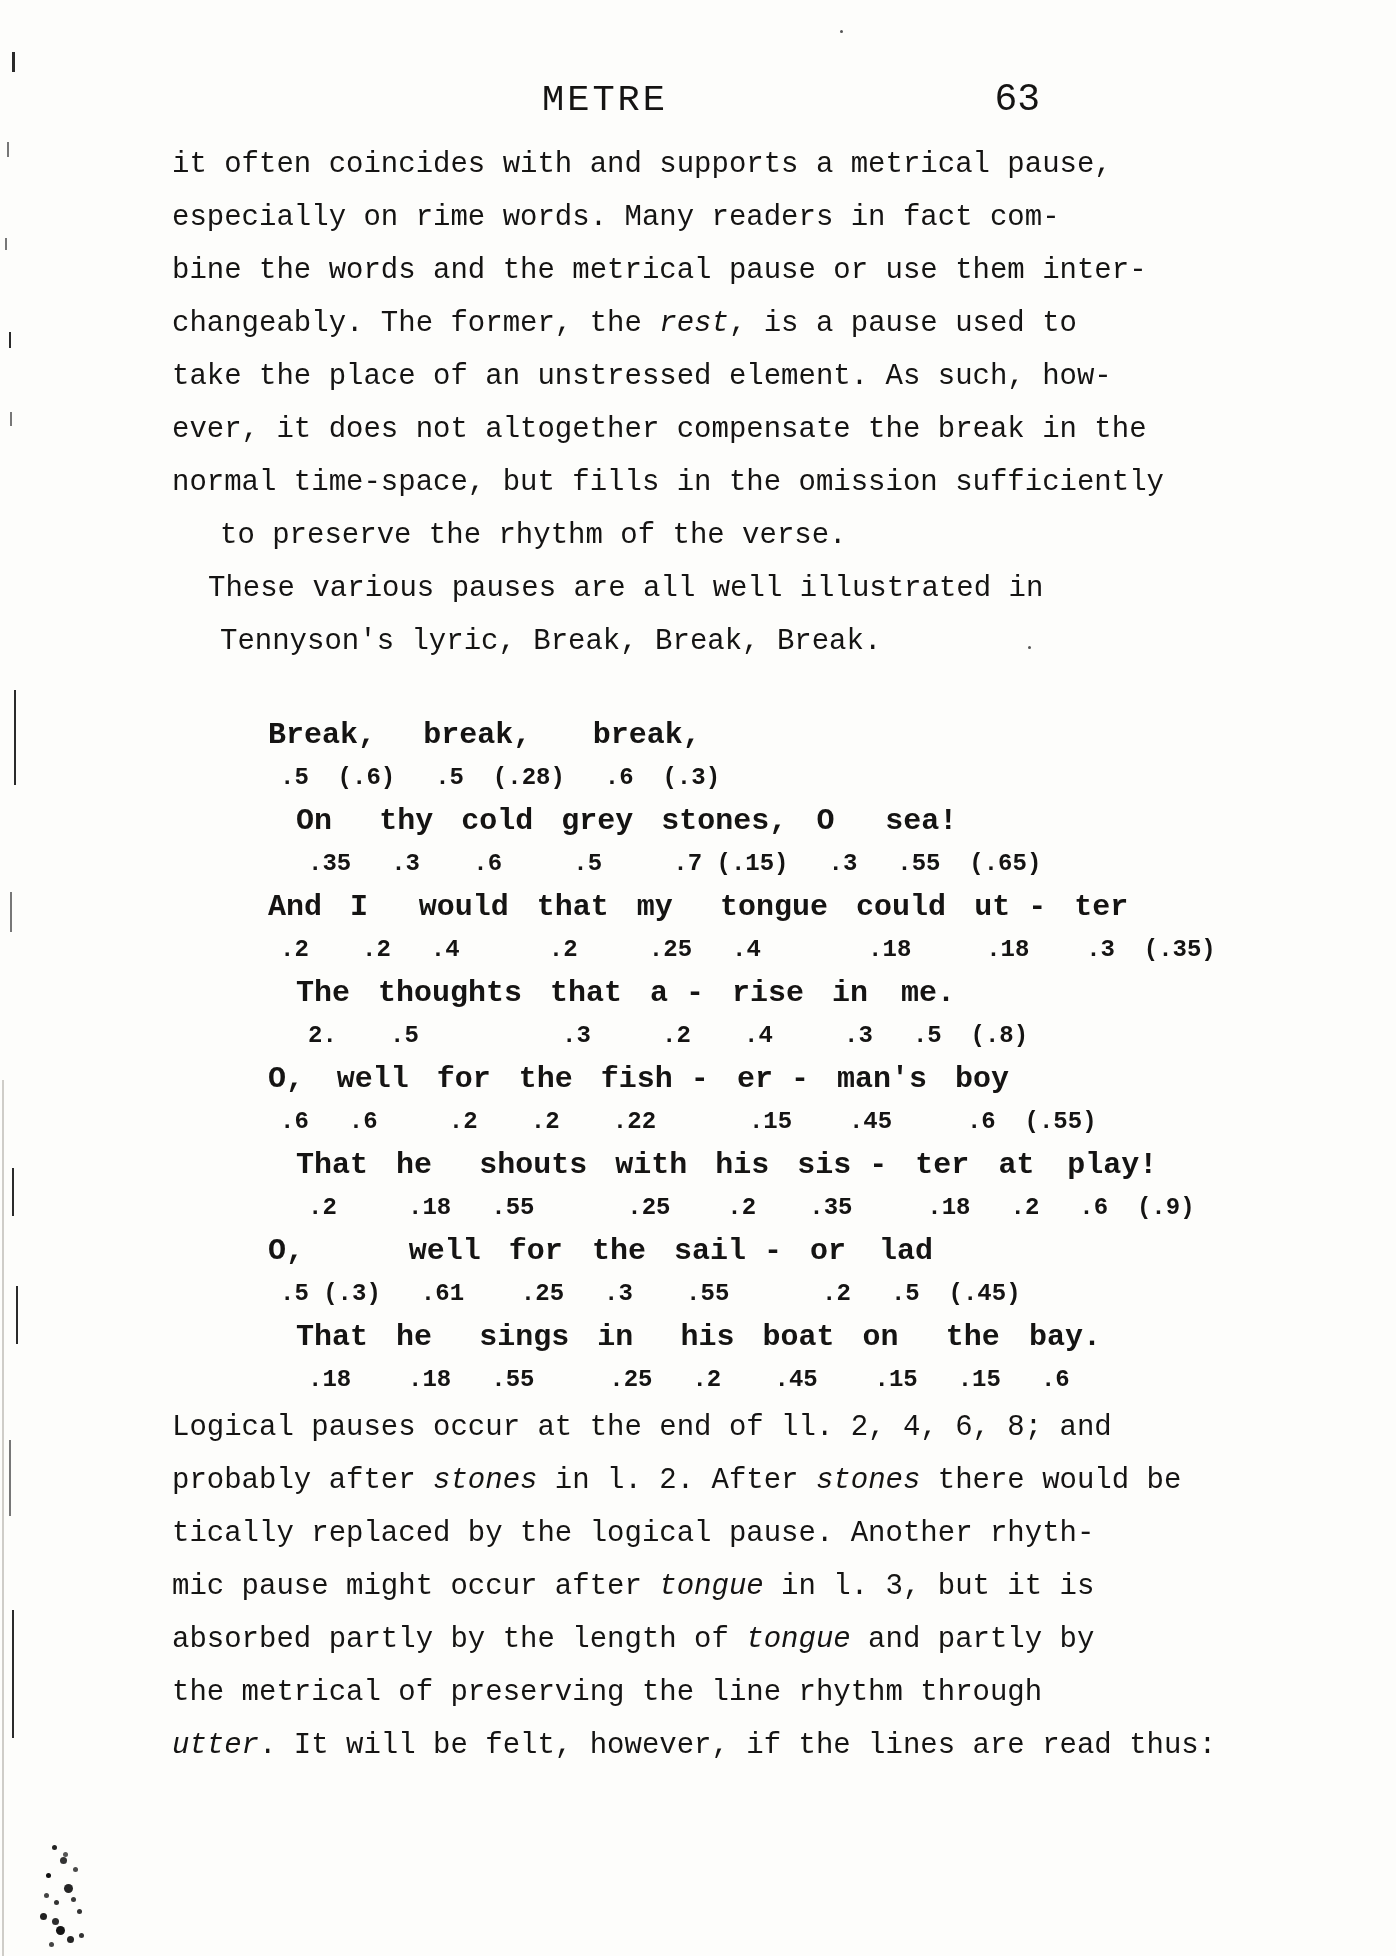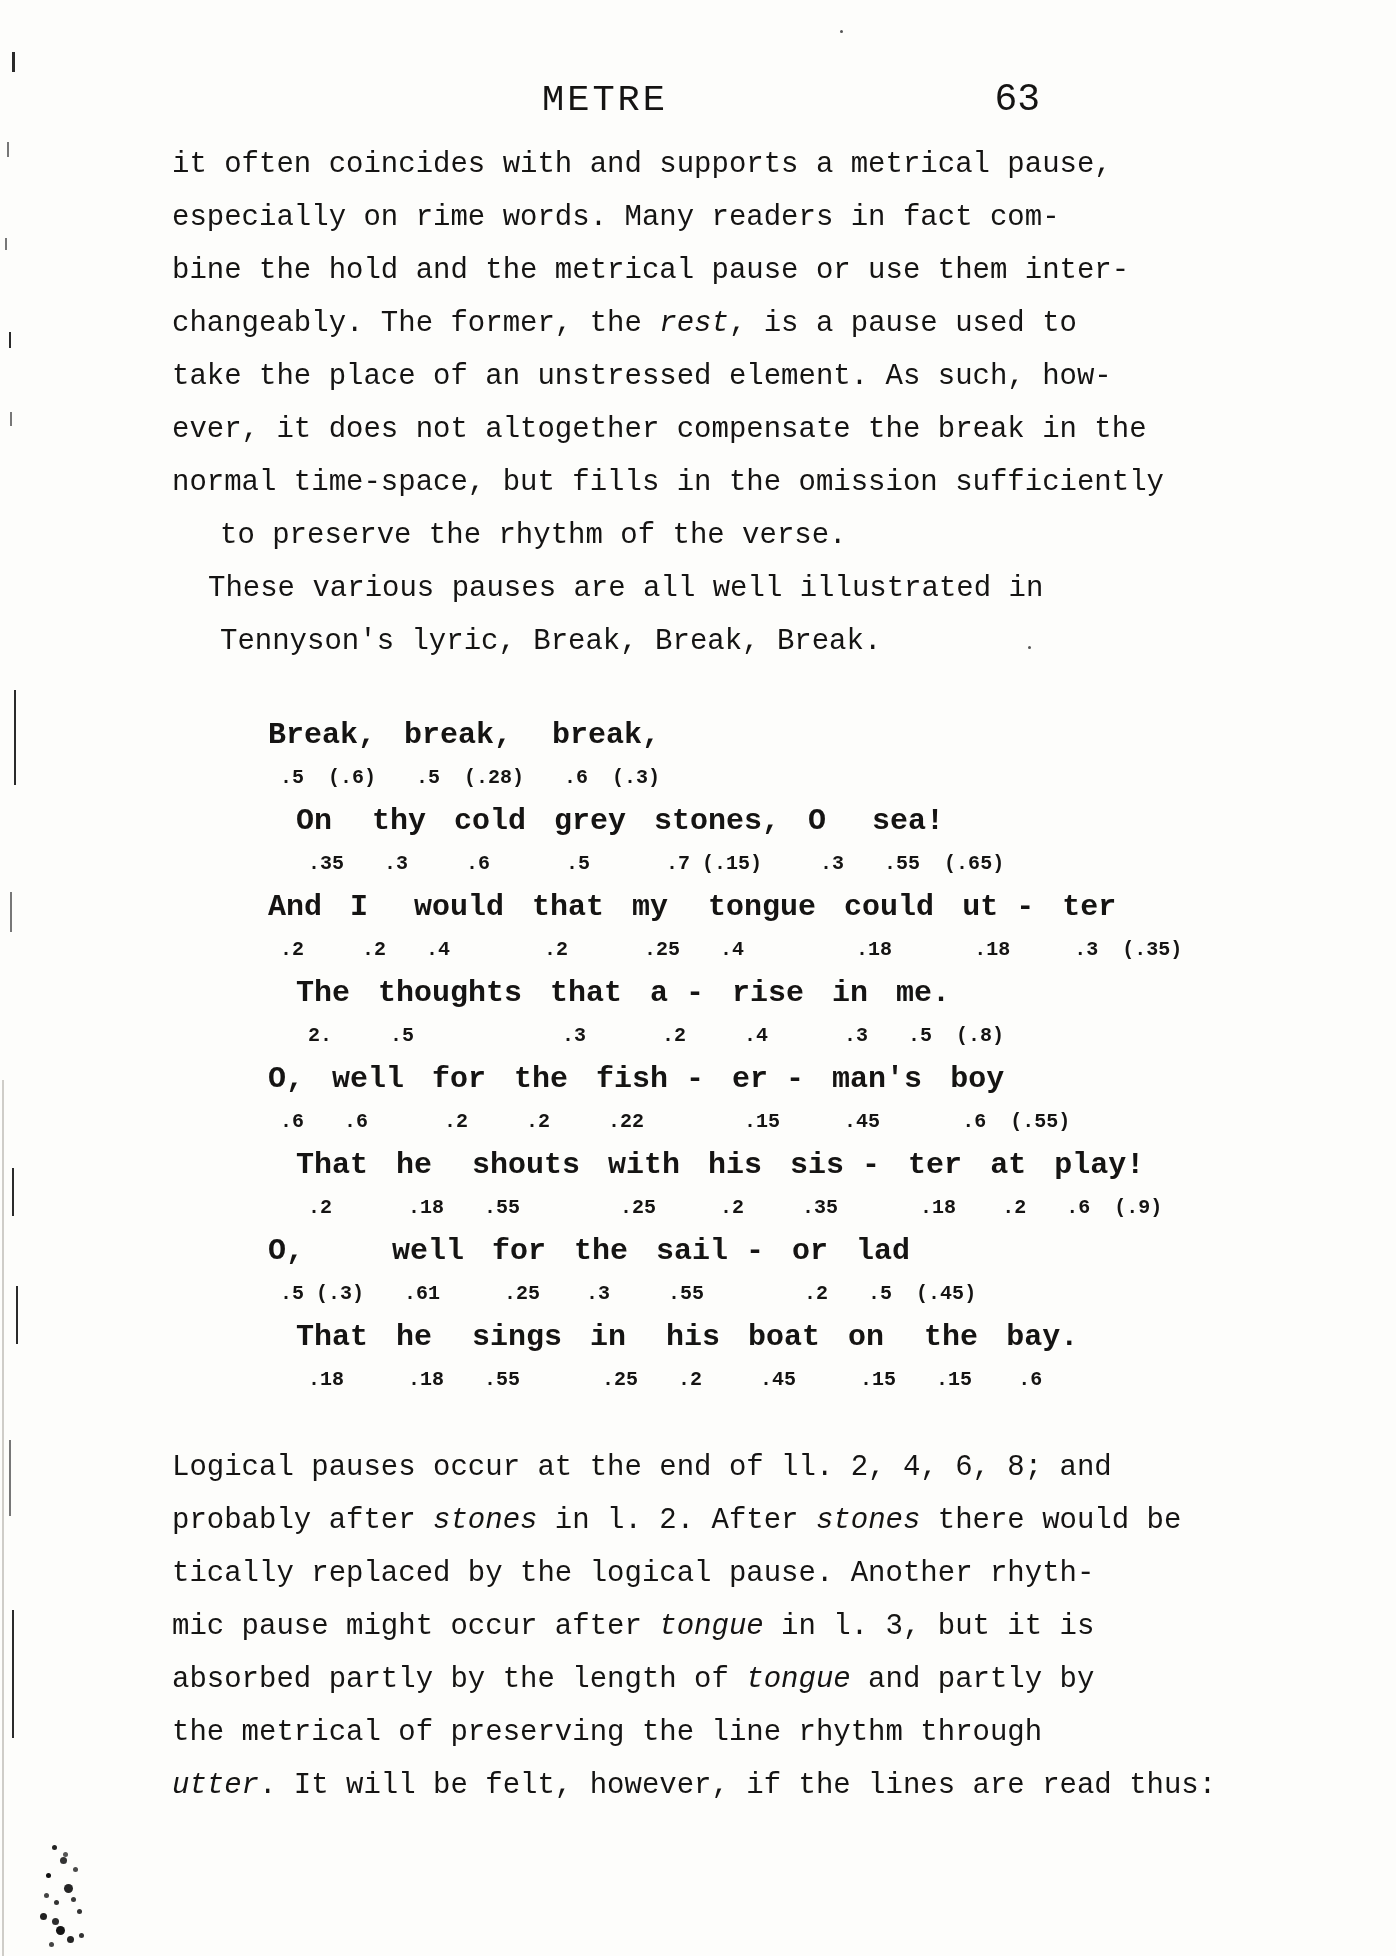--- a/index.html
+++ b/index.html
@@ -34,33 +34,33 @@
   .para { font-size:29px; }
   .tline {
     line-height:53px; height:53px;
     text-align:justify; text-align-last:justify;
     white-space:nowrap;
   }
   .tline-end { text-align-last:left;margin-left:48px; }
   .tline-indent { text-indent:36px; }
   .para em { font-style:italic; }
   
-  .poem { margin-top:45px; margin-bottom:40px; }
+  .poem { margin-top:45px; }
   .vline { white-space:nowrap; }
   .vline.indent0 { margin-left:96px; }
   .vline.indent1 { margin-left:124px; }
   .cell { display:inline-block; vertical-align:top; padding-right:28px; }
   .cell .w {
     display:block;
     font-size:30px; font-weight:bold;
     line-height:44px; white-space:pre;
   }
   .cell .n {
     display:block;
-    font-size:20px; font-weight:bold;
+    font-size:24px; font-weight:bold;
     line-height:42px; white-space:pre;
     padding-left:12px;
   }
   .closing { margin-top:0; }
   
   .art { position:absolute; background:#2a2a2a; }
   .art.light { background:#777; }
   .edgeline { position:absolute; left:2px; top:1080px; width:2px; height:876px; background:#cfcdc8; }
   .speckle {
     position:absolute; left:52px; top:1845px;
@@ -82,21 +82,21 @@
   <div class="content">
 
     <div class="pghead">
       <div class="title">METRE</div>
       <div class="pnum">63</div>
     </div>
 
     <div class="para">
         <div class="tline"><span>it often coincides with and supports a metrical pause,</span></div>
         <div class="tline"><span>especially on rime words. Many readers in fact com-</span></div>
-        <div class="tline"><span>bine the hold and the metrical pause or use them inter-</span></div>
+        <div class="tline"><span>bine the words and the metrical pause or use them inter-</span></div>
         <div class="tline"><span>changeably. The former, the </span><em>rest</em><span>, is a pause used to</span></div>
         <div class="tline"><span>take the place of an unstressed element. As such, how-</span></div>
         <div class="tline"><span>ever, it does not altogether compensate the break in the</span></div>
         <div class="tline"><span>normal time-space, but fills in the omission sufficiently</span></div>
         <div class="tline tline-end"><span>to preserve the rhythm of the verse.</span></div>
       </div>
     <div class="para">
         <div class="tline tline-indent"><span>These various pauses are all well illustrated in</span></div>
         <div class="tline tline-end"><span>Tennyson's lyric, Break, Break, Break.</span></div>
       </div>

